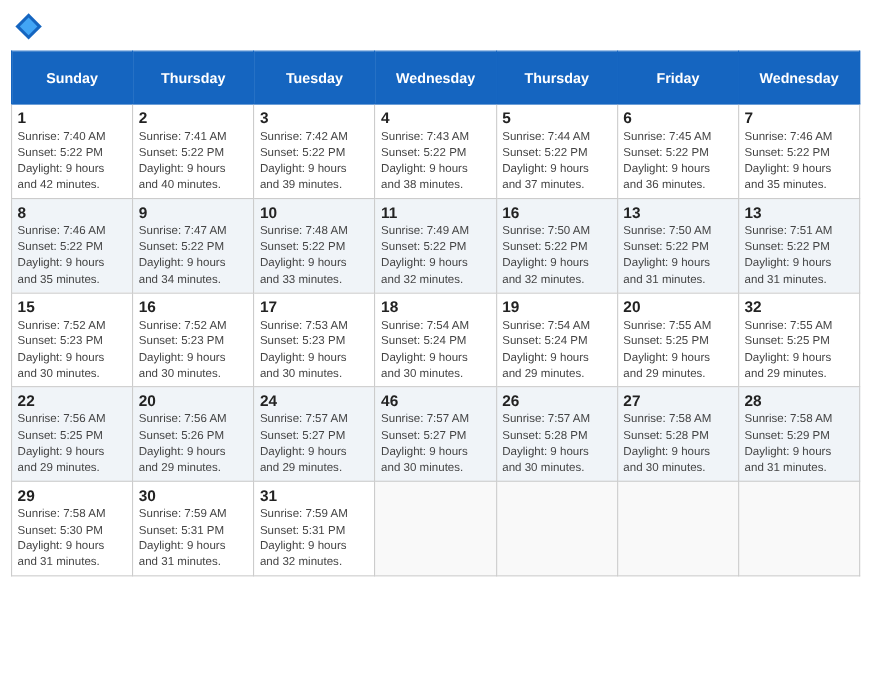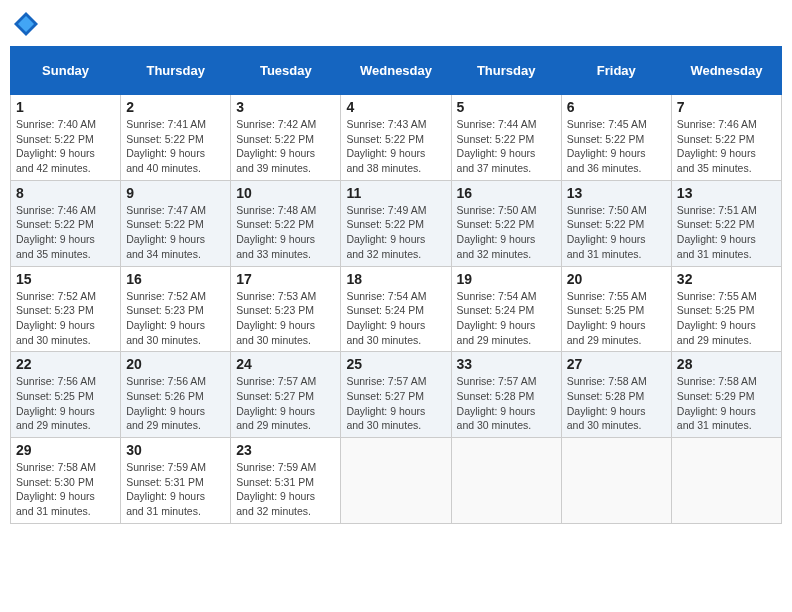--- a/index.html
+++ b/index.html
@@ -313,29 +313,29 @@
         </td>
         <td>
           <span class="day-number">24</span>
 <div class="day-info">
   Sunrise: 7:57 AM<br>
   Sunset: 5:27 PM<br>
   Daylight: 9 hours and 29 minutes.
 </div>
         </td>
         <td>
-          <span class="day-number">25</span>
+          <span class="day-number">46</span>
 <div class="day-info">
   Sunrise: 7:57 AM<br>
   Sunset: 5:27 PM<br>
   Daylight: 9 hours and 30 minutes.
 </div>
         </td>
         <td>
-          <span class="day-number">33</span>
+          <span class="day-number">26</span>
 <div class="day-info">
   Sunrise: 7:57 AM<br>
   Sunset: 5:28 PM<br>
   Daylight: 9 hours and 30 minutes.
 </div>
         </td>
         <td>
           <span class="day-number">27</span>
 <div class="day-info">
   Sunrise: 7:58 AM<br>
@@ -363,21 +363,21 @@
         </td>
         <td>
           <span class="day-number">30</span>
 <div class="day-info">
   Sunrise: 7:59 AM<br>
   Sunset: 5:31 PM<br>
   Daylight: 9 hours and 31 minutes.
 </div>
         </td>
         <td>
-          <span class="day-number">23</span>
+          <span class="day-number">31</span>
 <div class="day-info">
   Sunrise: 7:59 AM<br>
   Sunset: 5:31 PM<br>
   Daylight: 9 hours and 32 minutes.
 </div>
         </td>
         <td class="empty-cell"></td>
         <td class="empty-cell"></td>
         <td class="empty-cell"></td>
         <td class="empty-cell"></td>

